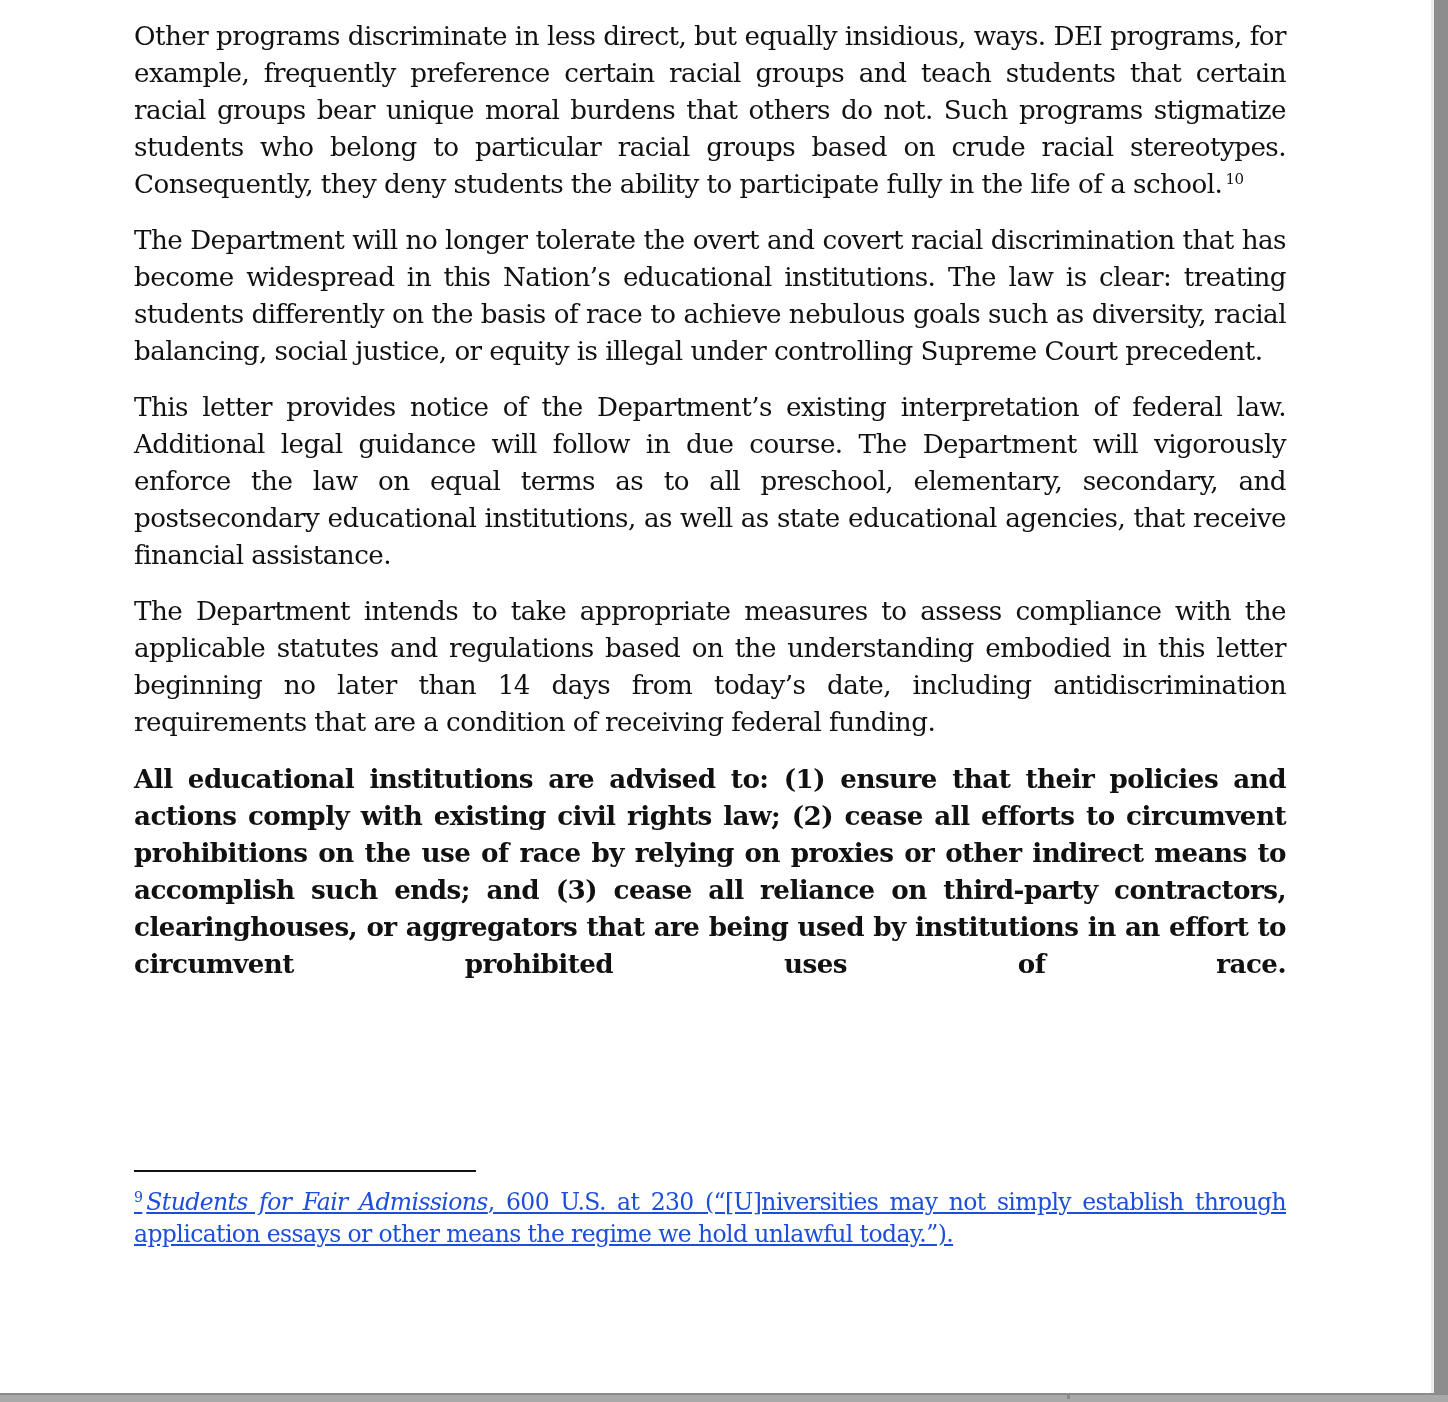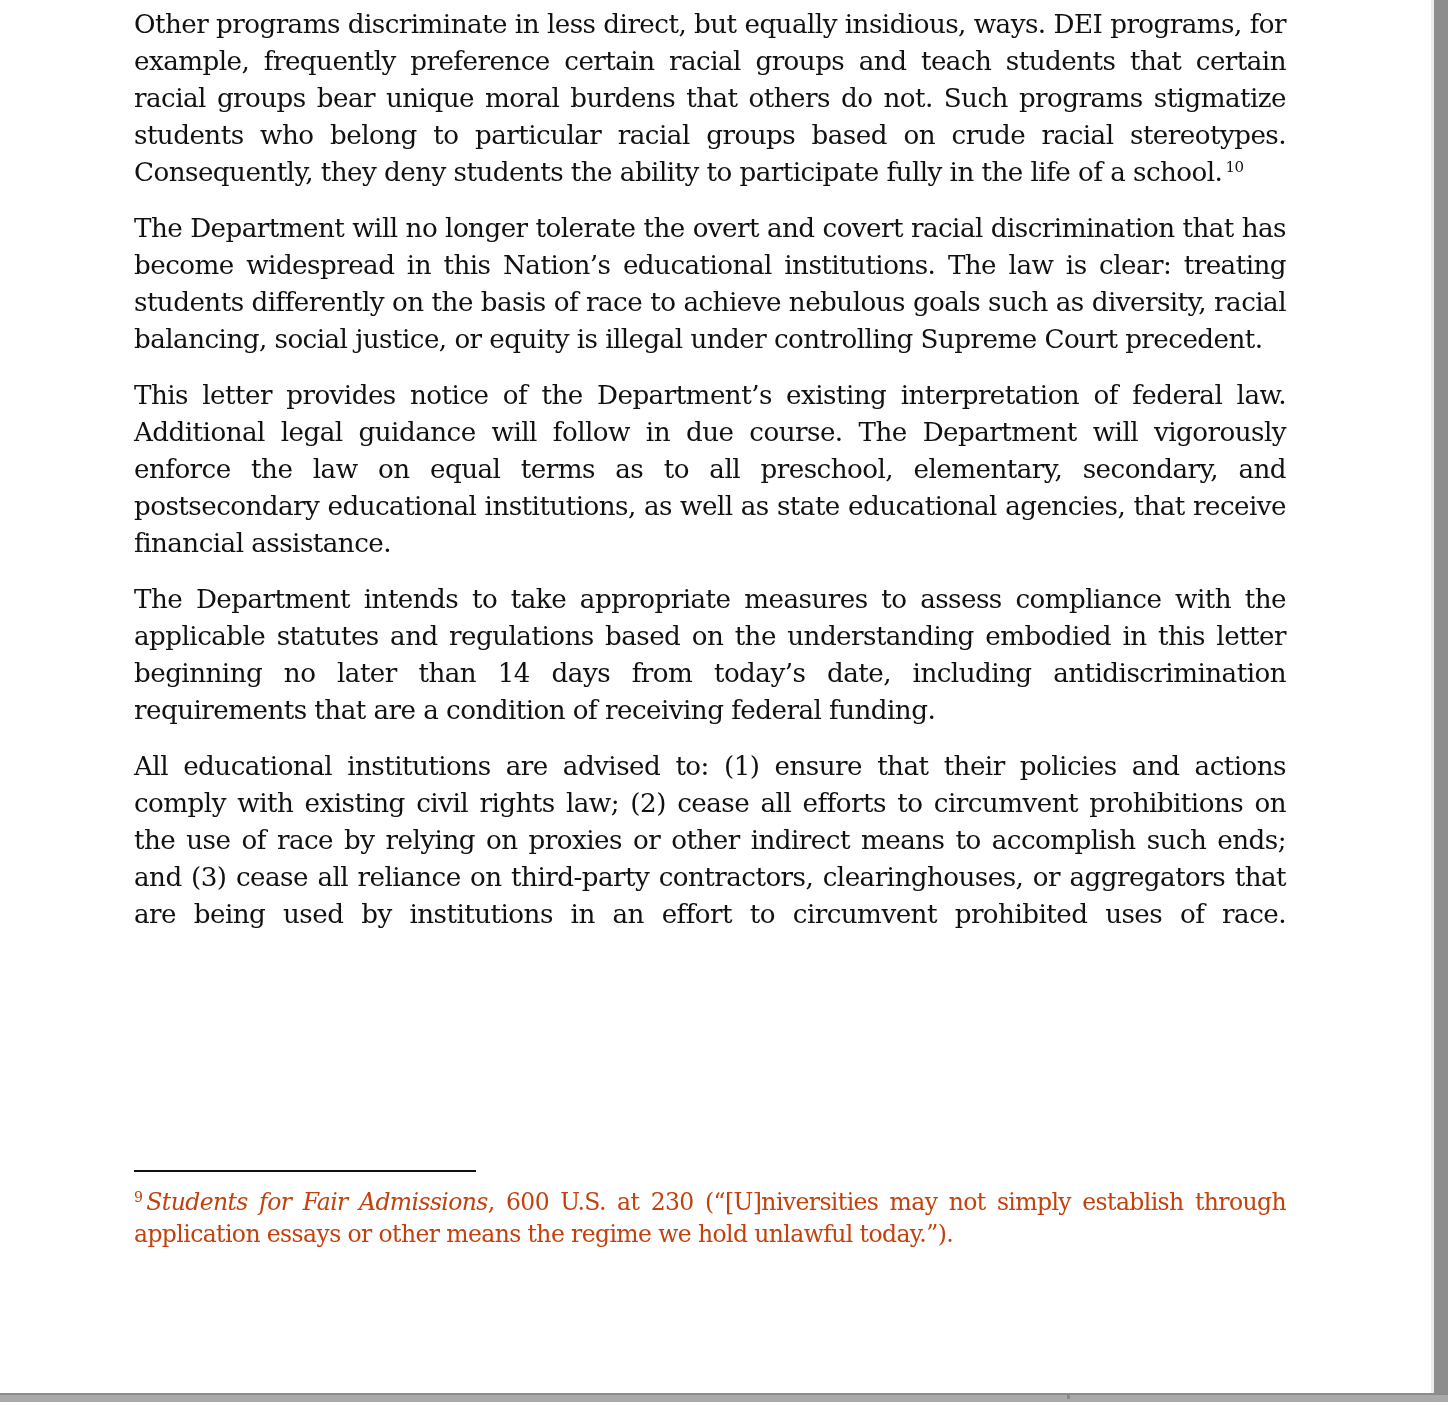--- a/index.html
+++ b/index.html
@@ -40,27 +40,28 @@
       position: absolute;
       left: 134px;
       top: 6px;
       width: 1152px;
       font-family: "DejaVu Serif", "Liberation Serif", serif;
       font-size: 26.2px;
       line-height: 37px;
       color: #111111;
     }
     .para {
-      margin: 0 0 19px 0;
+      margin: 12px 0 19px 0;
       text-align: justify;
       letter-spacing: -0.55px;
       word-spacing: 0px;
     }
     .para.last-cont {
       text-align-last: justify;
+      font-weight: bold;
     }
     sup.fn-ref {
       font-size: 15px;
       line-height: 0;
       vertical-align: 9px;
       margin-left: 3px;
     }
     .footnote-rule {
       position: absolute;
       left: 134px;
@@ -70,23 +71,24 @@
       border-top: 2px solid #111;
     }
     .footnote {
       position: absolute;
       left: 134px;
       top: 1186px;
       width: 1152px;
       font-family: "DejaVu Serif", "Liberation Serif", serif;
       font-size: 23.5px;
       line-height: 32px;
-      color: #c2410c;
+      color: #1d4ed8;
       text-align: justify;
       letter-spacing: -0.6px;
+      text-decoration: underline;
     }
     .footnote sup {
       font-size: 14px;
       line-height: 0;
       vertical-align: 8px;
       margin-right: 4px;
     }
     .footnote em {
       font-style: italic;
     }

